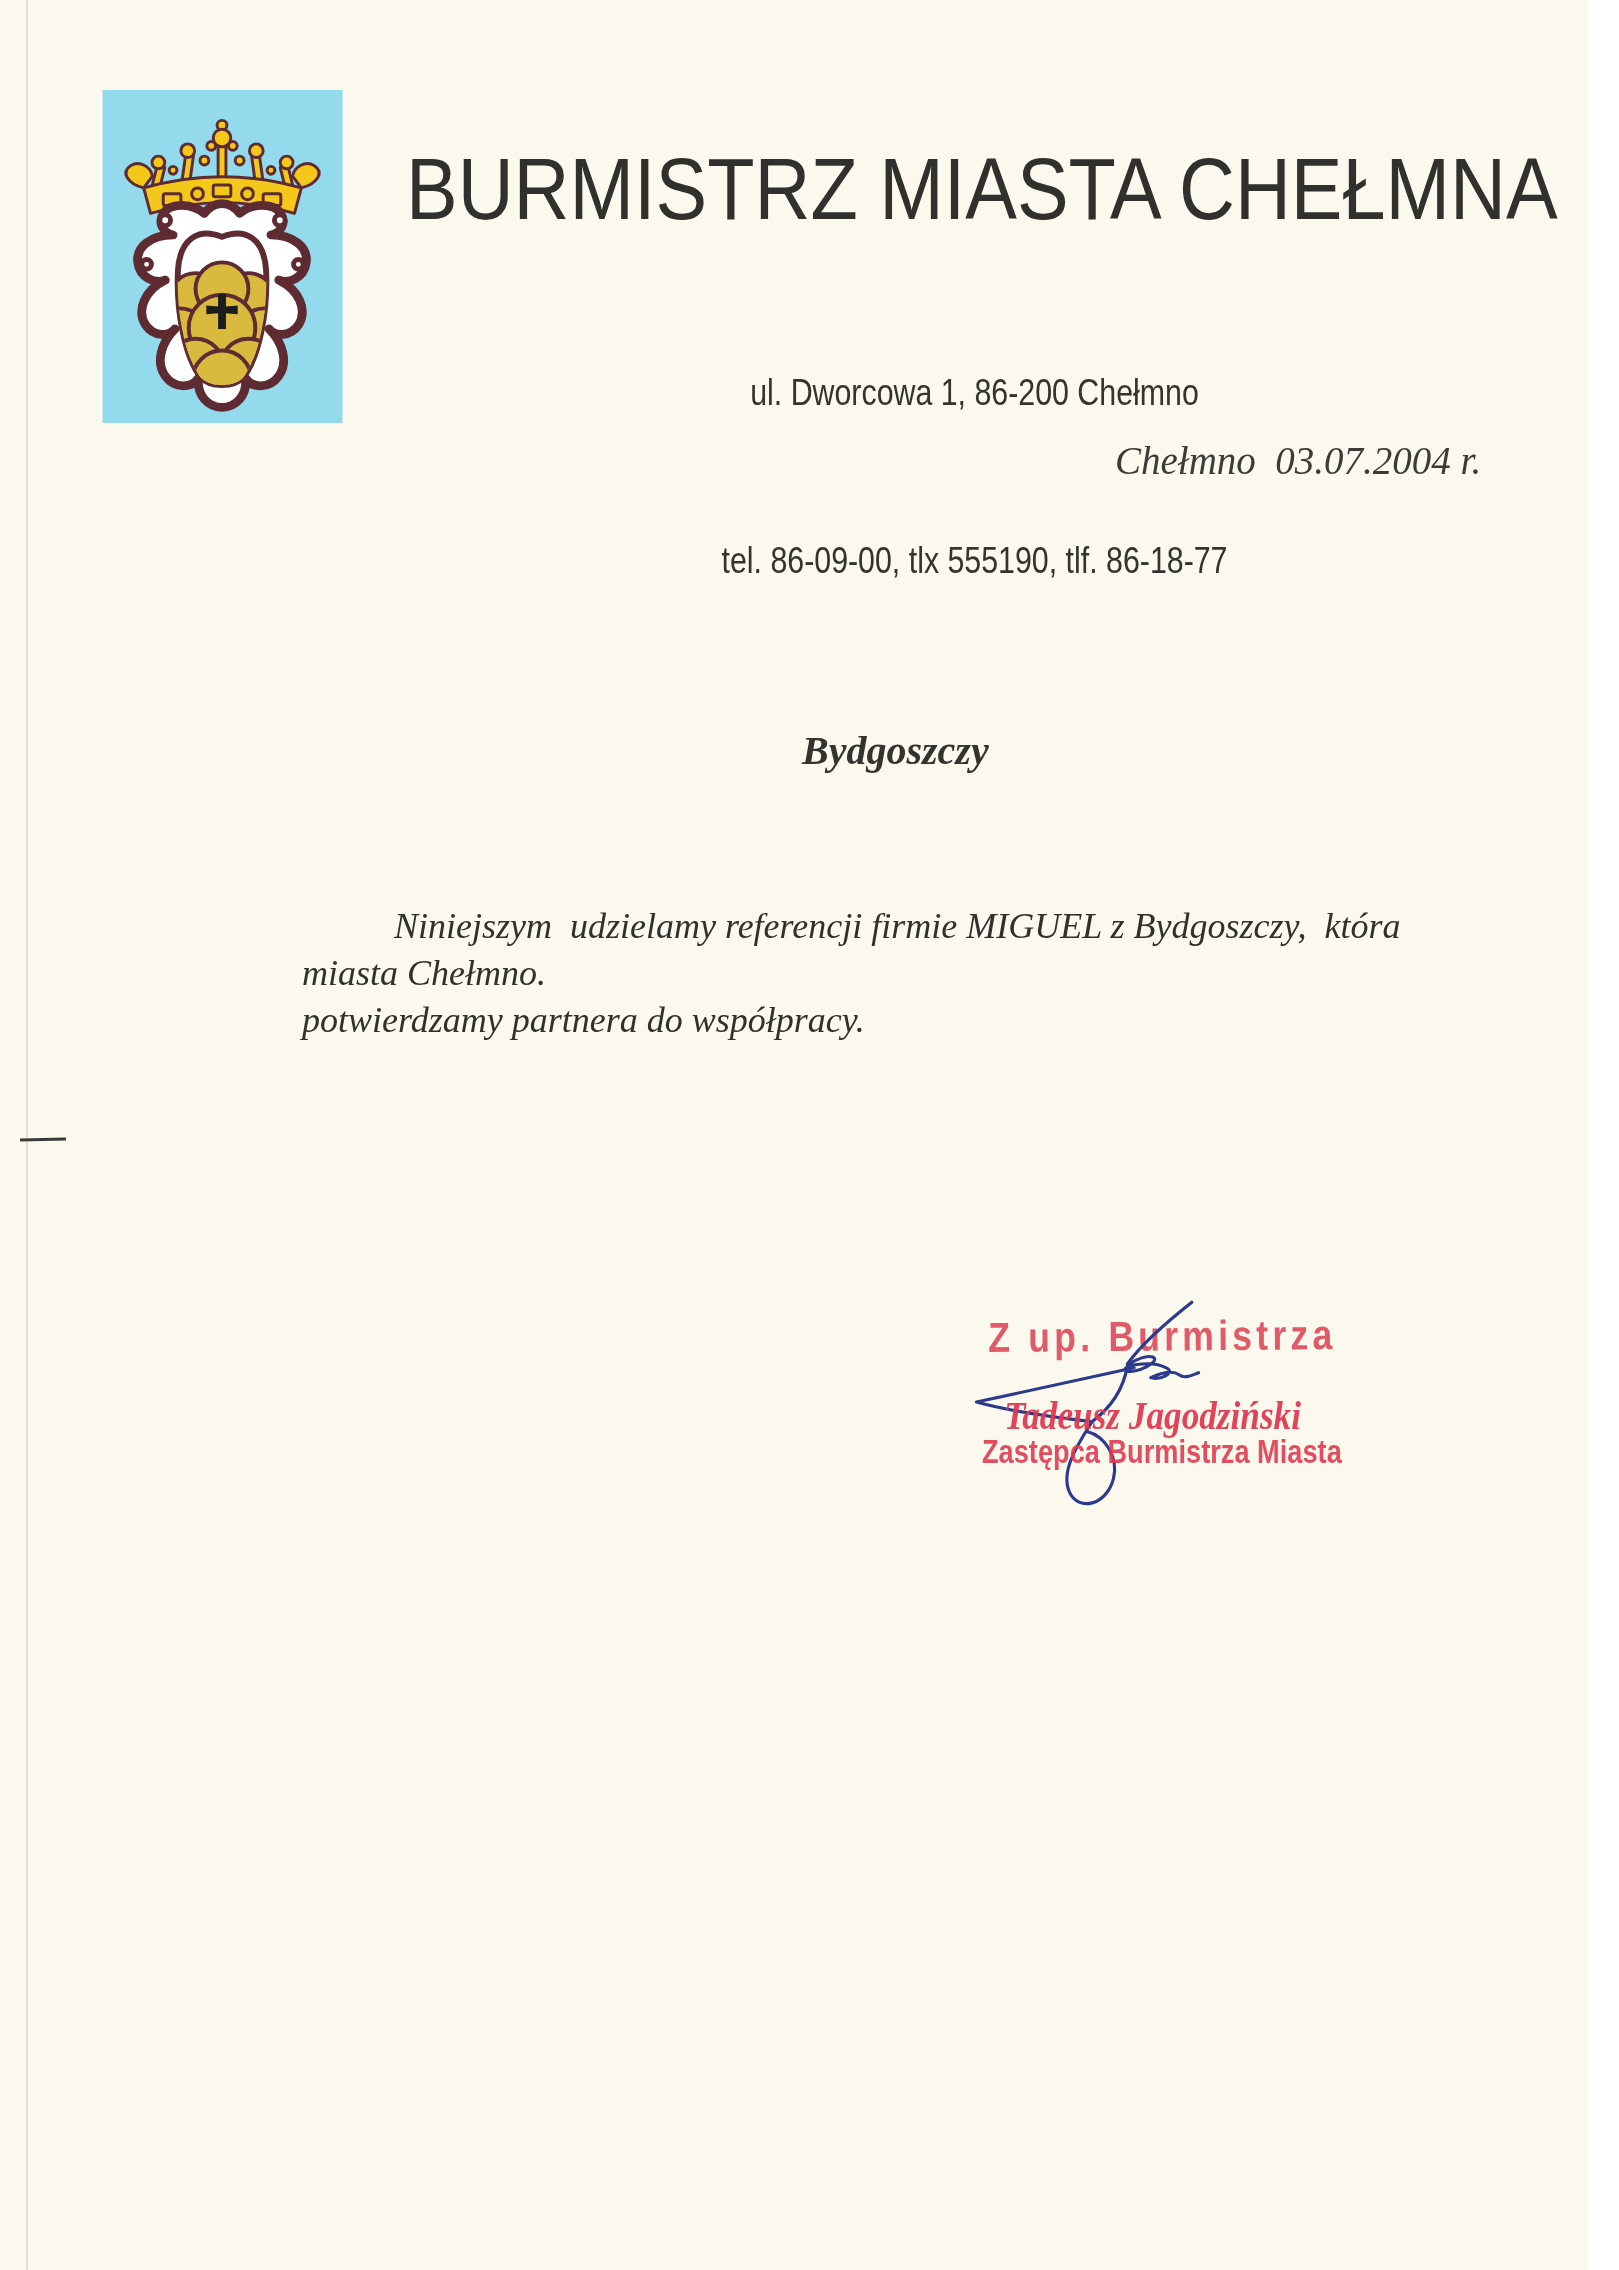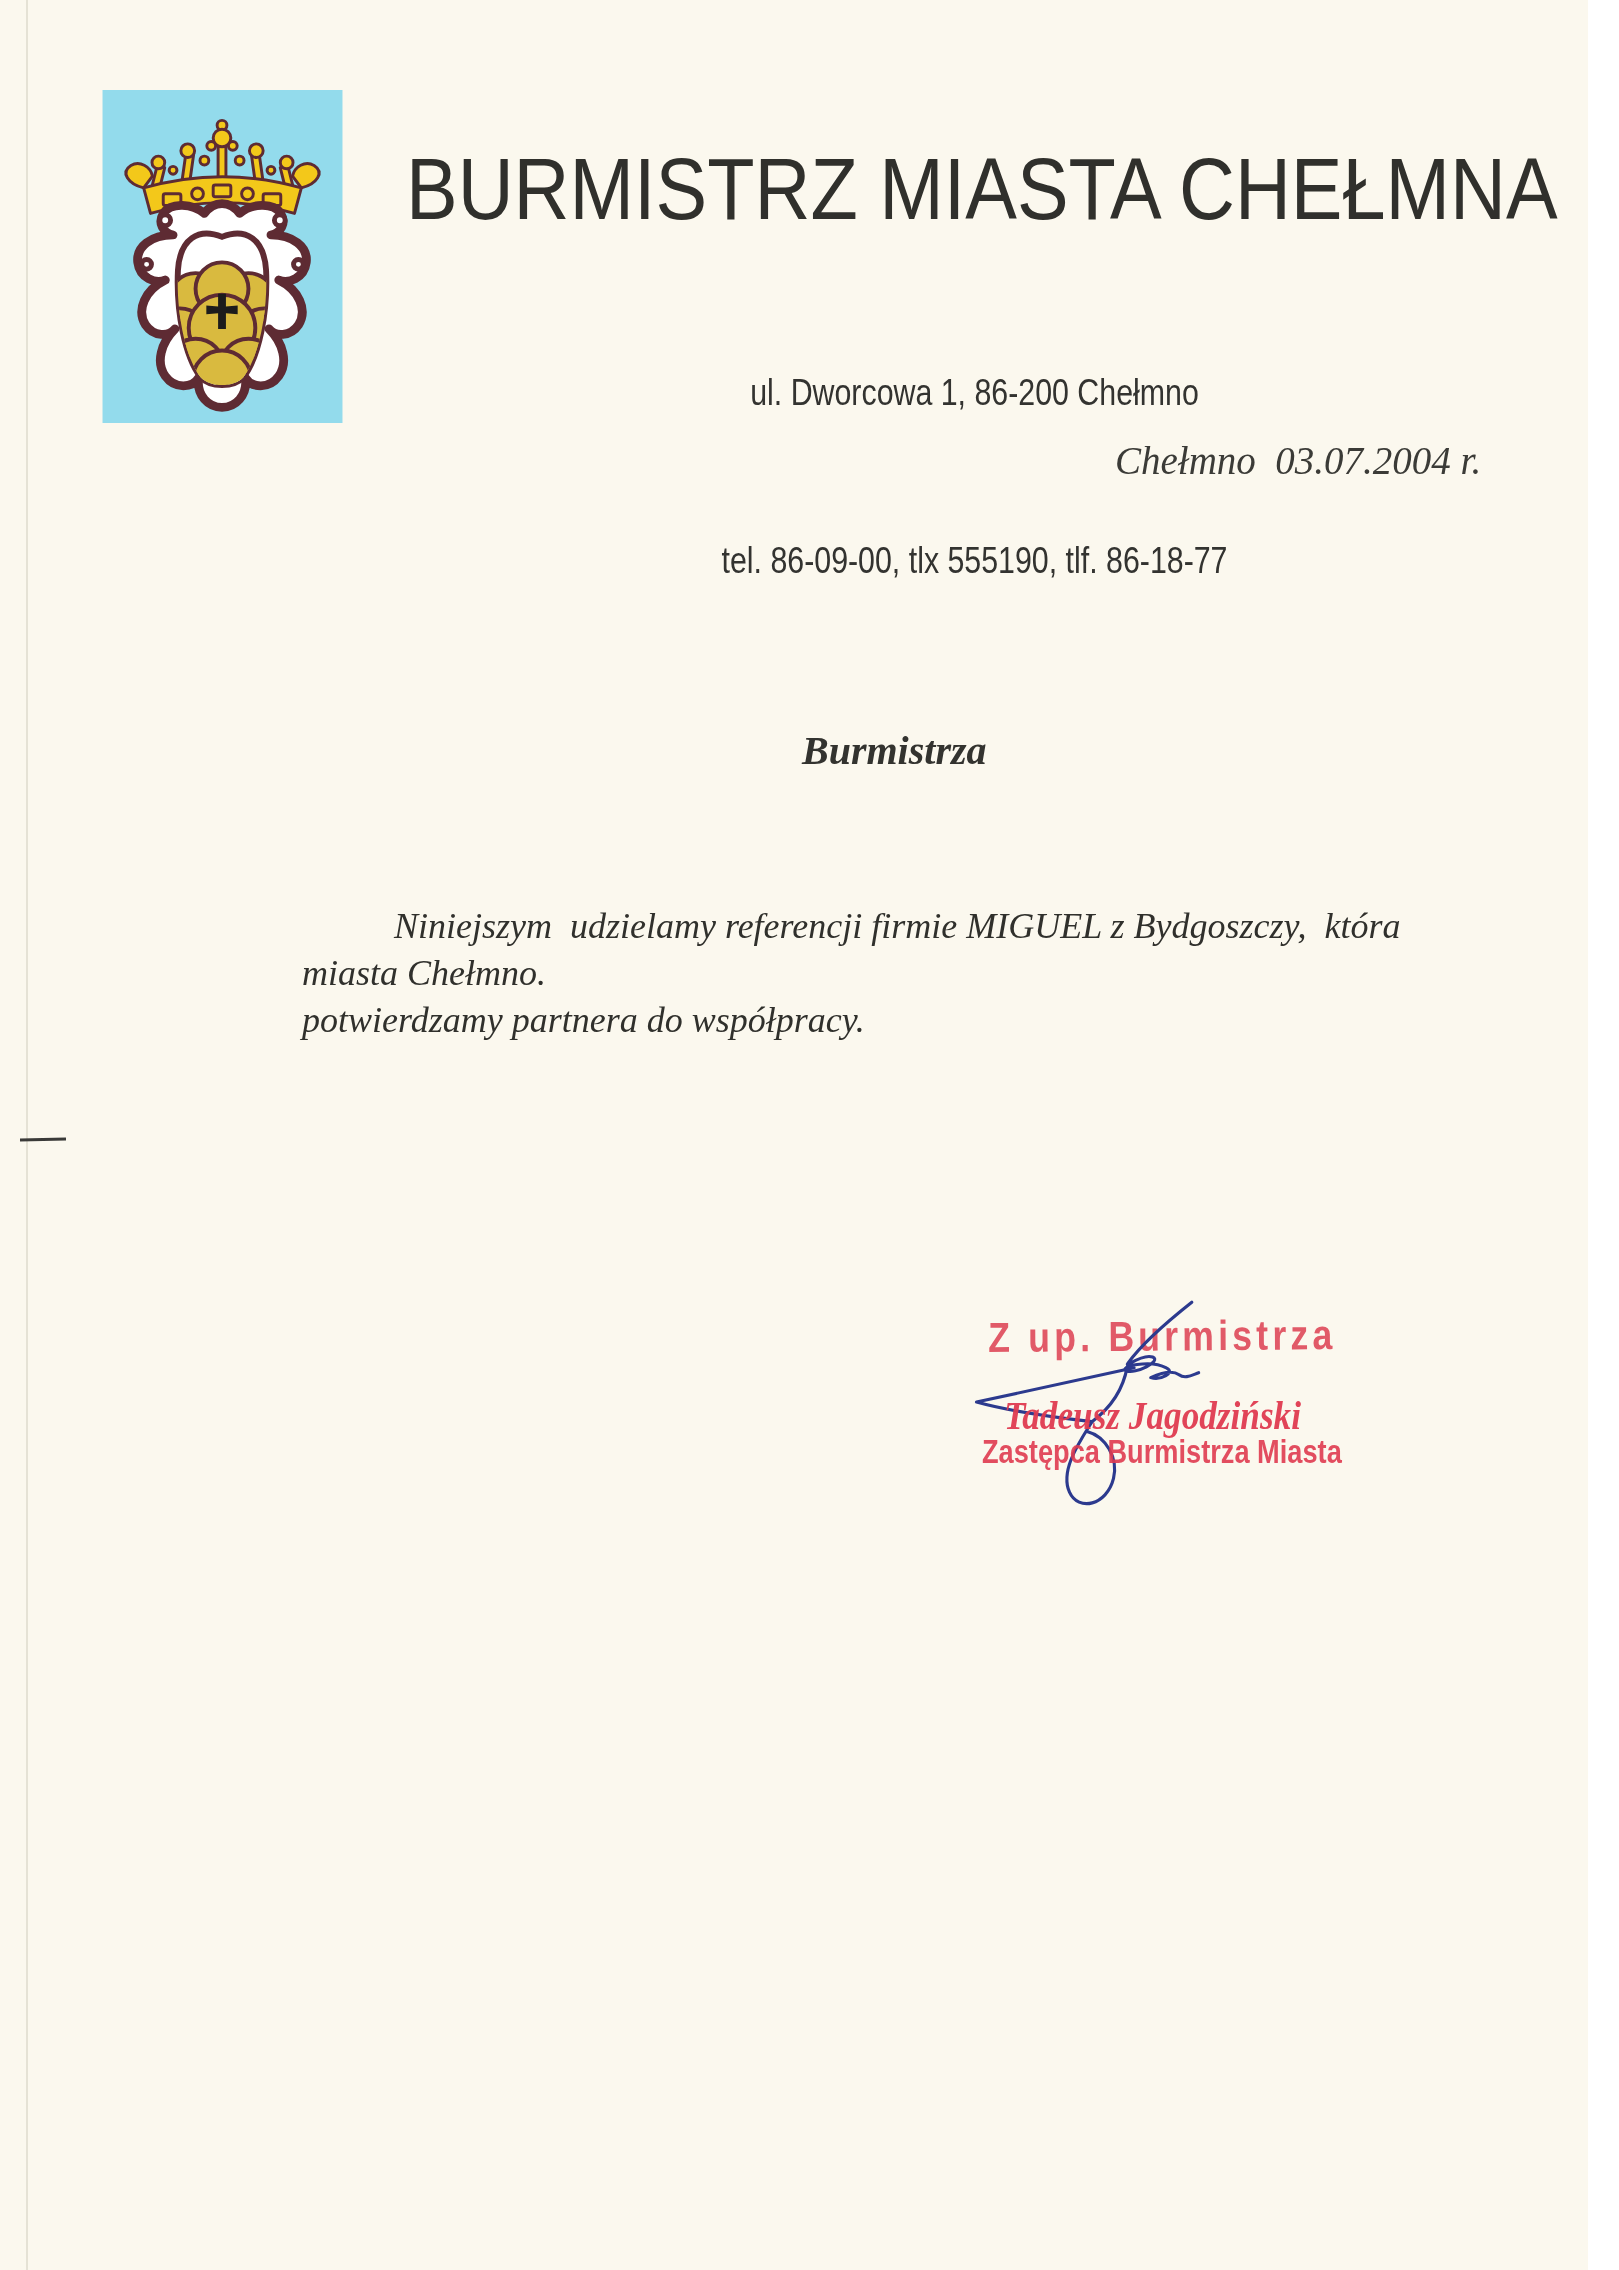--- a/index.html
+++ b/index.html
@@ -127,21 +127,21 @@
   </svg>
 
   <div class="lh-title">BURMISTRZ MIASTA CHEŁMNA</div>
   <div class="lh-addr">
     <div>ul. Dworcowa 1, 86-200 Chełmno</div>
     <div>tel. 86-09-00, tlx 555190, tlf. 86-18-77</div>
   </div>
 
   <div class="dateline">Chełmno  03.07.2004 r.</div>
 
-  <div class="doc-title">Burmistrza</div>
+  <div class="doc-title">Bydgoszczy</div>
 
   <div class="body-text">
     <div class="line indent">Niniejszym  udzielamy referencji firmie MIGUEL z Bydgoszczy,  która</div>
     <div class="line">miasta Chełmno.</div>
     <div class="line">potwierdzamy partnera do współpracy.</div>
   </div>
 
   <div class="fold-dash"></div>
 
   <div class="stamp-auth">Z up. Burmistrza</div>

